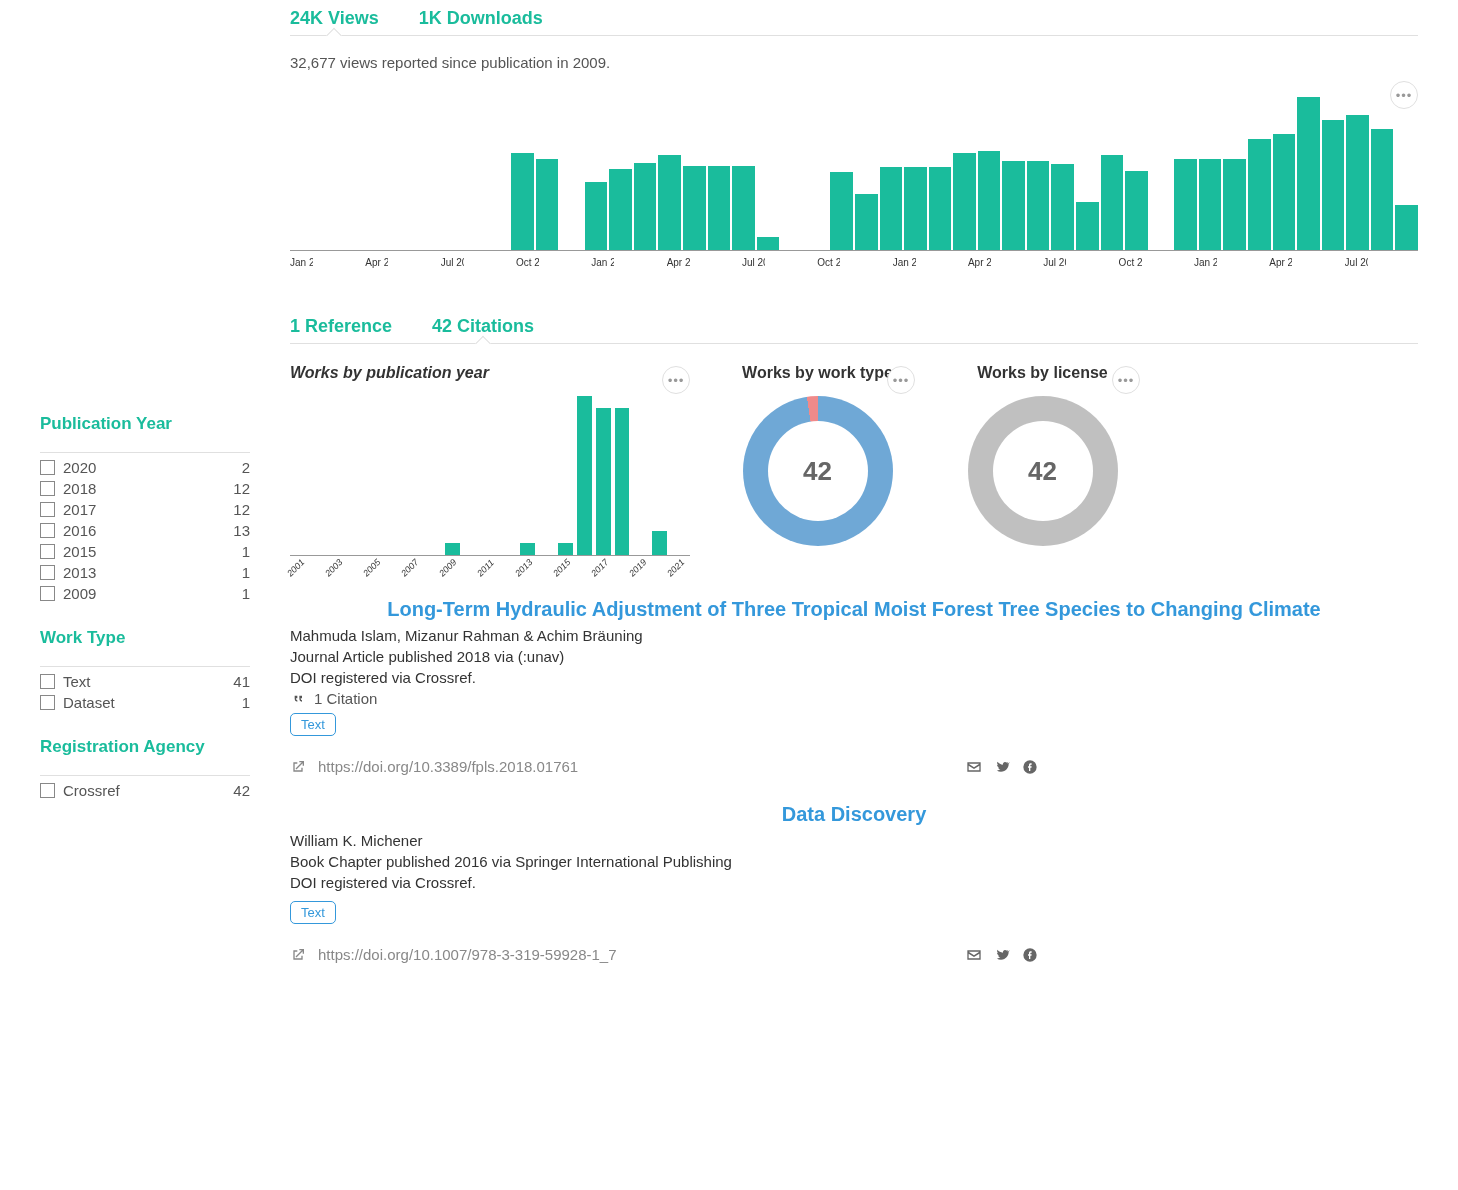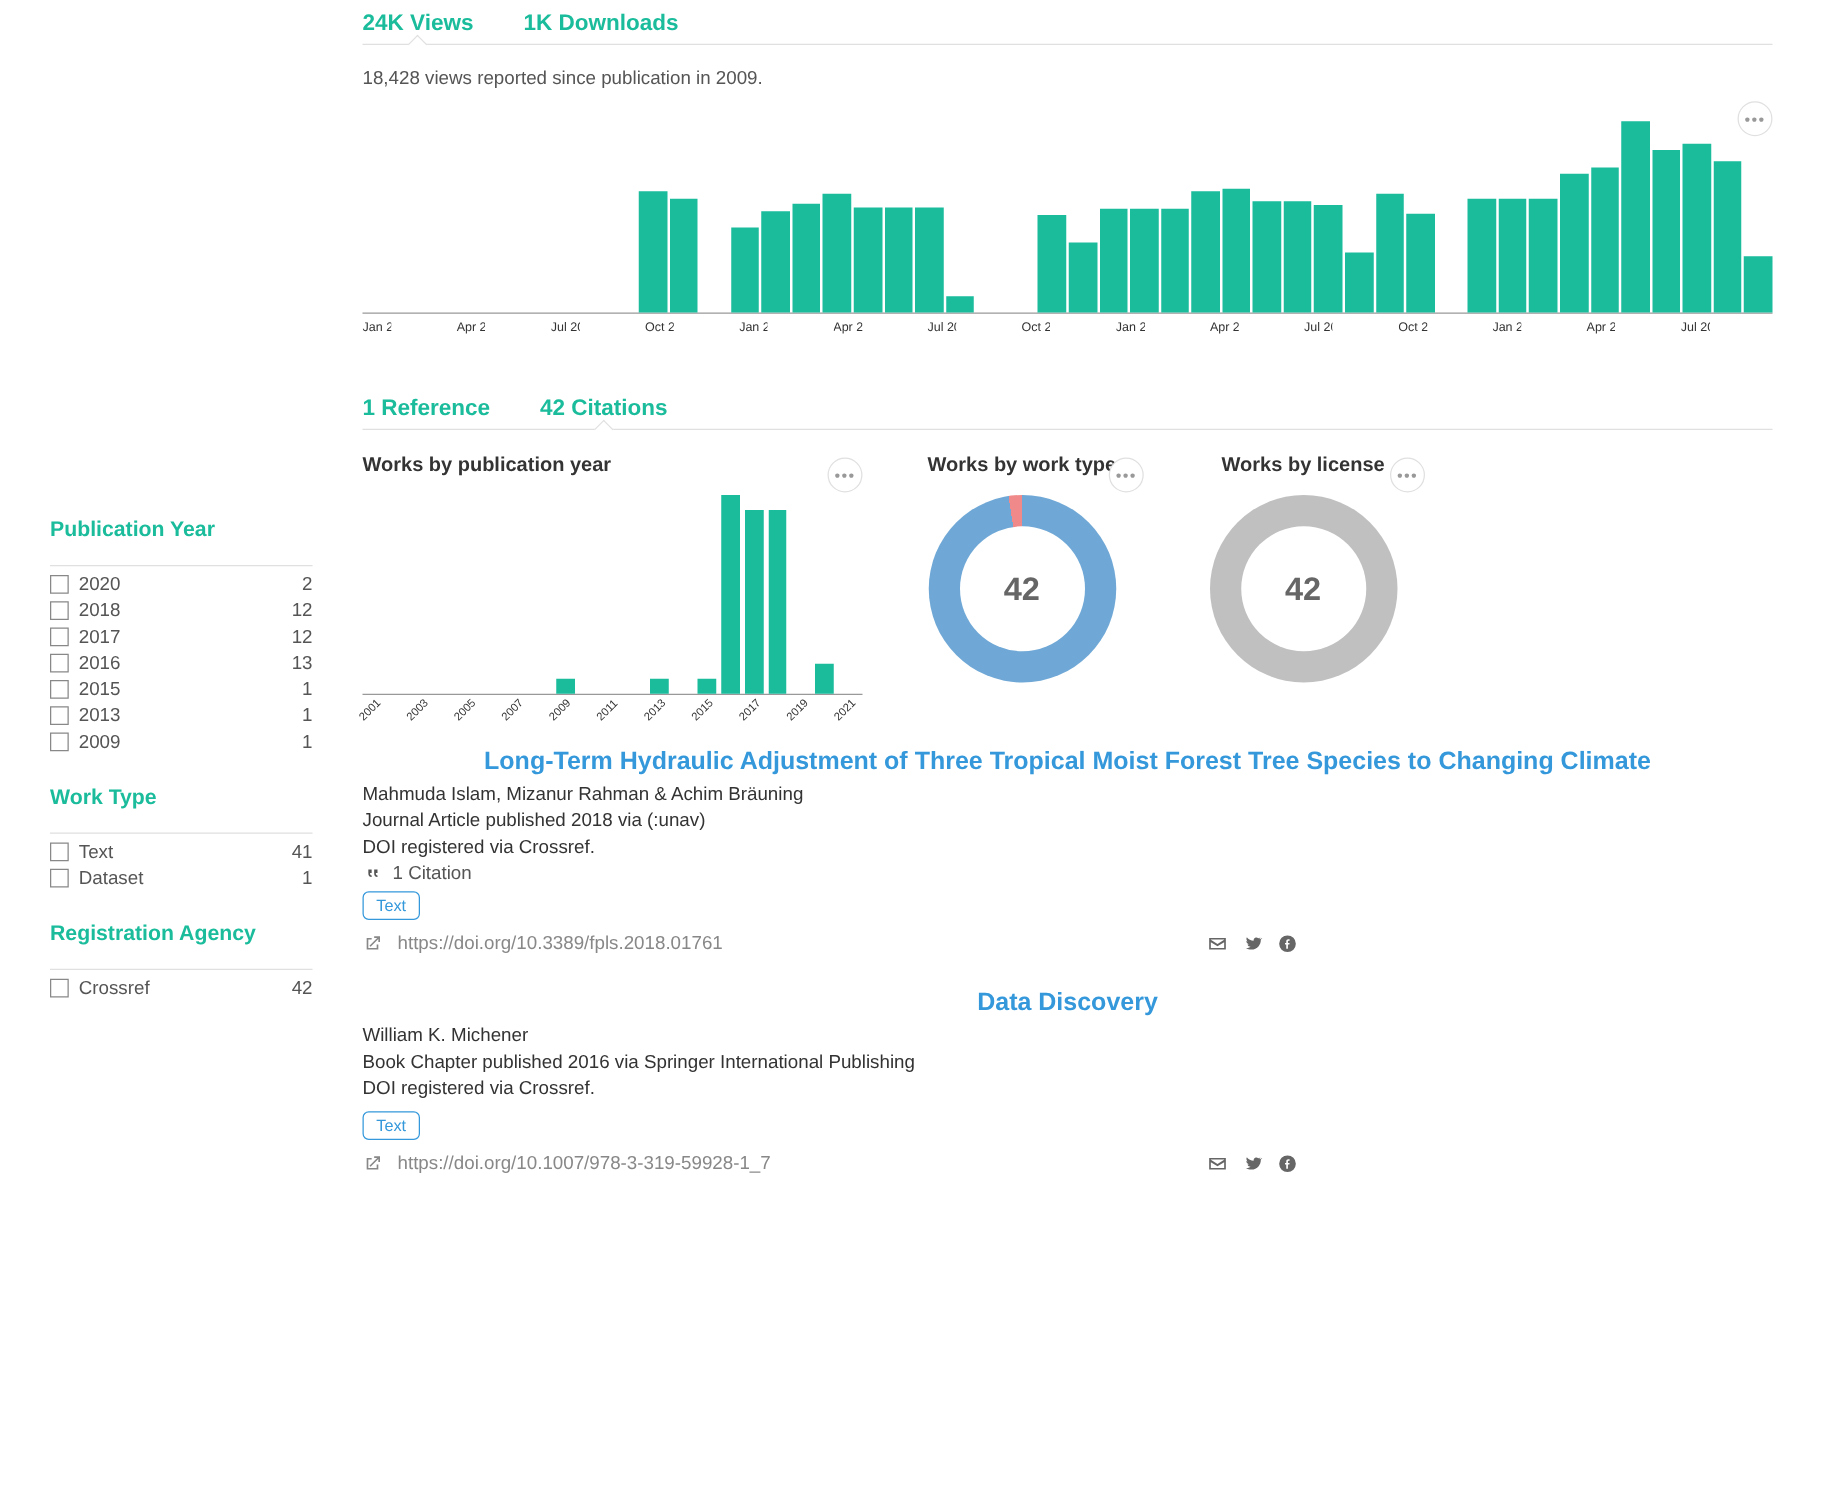--- a/index.html
+++ b/index.html
@@ -31,42 +31,42 @@
   .chart-wrap { position:relative; margin-bottom:40px; }
   .menu-btn { position:absolute; top:0; right:0; width:26px; height:26px; border:1px solid var(--border); border-radius:50%; display:flex; align-items:center; justify-content:center; color:#999; font-size:13px; background:#fff; letter-spacing:1px; cursor:pointer; }
   .bar-chart { display:flex; align-items:flex-end; height:170px; border-bottom:1px solid #999; gap:2px; padding-top:10px; width:100%; box-sizing:border-box; }
   .bar { background:var(--teal); flex:1; }
   .xaxis { display:flex; gap:2px; font-size:10px; color:#333; margin-top:6px; }
   .xaxis .xlbl { flex:1; text-align:center; white-space:nowrap; overflow:hidden; }
   
   .triple { display:flex; gap:30px; margin-top:20px; align-items:flex-start; }
   .triple .panel { position:relative; flex:none; }
   .panel-title { font-weight:700; font-size:16px; color:#333; text-align:left; margin-bottom:14px; }
-  .ybar-wrap { width:400px; }
+  .ybar-wrap { width:400px;font-style:italic; }
   .ybar-chart { display:flex; align-items:flex-end; height:160px; border-bottom:1px solid #999; gap:4px; width:100%; padding:0 4px; box-sizing:border-box; }
   .ybar { background:var(--teal); flex:1; }
   .yx-axis { display:flex; gap:4px; font-size:9px; color:#333; margin-top:4px; transform:translateX(-2px); }
   .yx-axis .yxlbl { flex:1; text-align:left; transform:rotate(-45deg) translate(-10px,6px); transform-origin:left top; white-space:nowrap; }
   
   .donut { position:relative; width:150px; height:150px; border-radius:50%; margin:0 auto; }
   .donut .hole { position:absolute; inset:25px; background:#fff; border-radius:50%; display:flex; align-items:center; justify-content:center; font-size:26px; font-weight:700; color:#666; }
   .donut-wrap { width:195px; }
   .donut-wrap .panel-title { text-align:center; }
   
   .facet h3 { color:var(--teal); font-size:17px; font-weight:700; margin:24px 0 4px; padding-bottom:18px; border-bottom:1px solid var(--border); }
   .facet-row { display:flex; align-items:center; justify-content:space-between; padding:2px 0; font-size:15px; color:var(--text-grey); }
   .facet-row .cb { width:13px; height:13px; border:1px solid #888; margin-right:8px; flex:none; }
   .facet-row .lbl { flex:1; }
   .facet-row .cnt { color:var(--text-grey); font-variant-numeric:tabular-nums; }
   
   .work { margin-top:26px; }
   .work-title { color:var(--link); font-size:20px; font-weight:700; line-height:1.35; text-decoration:none; display:block;text-align:center; }
   .work-meta { font-size:15px; color:#333; margin:4px 0; }
   .work-tag { display:inline-block; border:1px solid var(--link); color:var(--link); font-size:13px; padding:3px 10px; border-radius:5px; margin-top:6px; }
-  .work-foot { display:flex; align-items:center; gap:12px; margin-top:10px; font-size:15px; color:#888; }
+  .work-foot { display:flex; align-items:center; gap:12px; margin-top:22px; font-size:15px; color:#888; }
   .work-foot .doi { flex:none; color:#888; }
   .work-foot .share { display:flex; gap:12px; color:#666; margin-left:auto; padding-right:380px; }
   .icon { display:inline-block; }
   svg { display:block; }
   .cite-line { display:flex; align-items:center; gap:8px; color:#555; font-size:15px; margin-top:4px; }
 </style>
 </head>
 <body>
 
 <div class="page">
@@ -134,21 +134,21 @@
         </div>
       </div>
   </aside>
 
   <main class="main">
 
     <div class="tabs">
       <div class="tab active">24K Views</div>
       <div class="tab">1K Downloads</div>
     </div>
-    <div class="subtext">18,428 views reported since publication in 2009.</div>
+    <div class="subtext">32,677 views reported since publication in 2009.</div>
 
     <div class="chart-wrap">
       <div class="menu-btn">•••</div>
       <div class="bar-chart" id="views-bar-chart">
           <div class="bar" style="height: 0%; background: transparent;"></div>
           <div class="bar" style="height: 0%; background: transparent;"></div>
           <div class="bar" style="height: 0%; background: transparent;"></div>
           <div class="bar" style="height: 0%; background: transparent;"></div>
           <div class="bar" style="height: 0%; background: transparent;"></div>
           <div class="bar" style="height: 0%; background: transparent;"></div>

